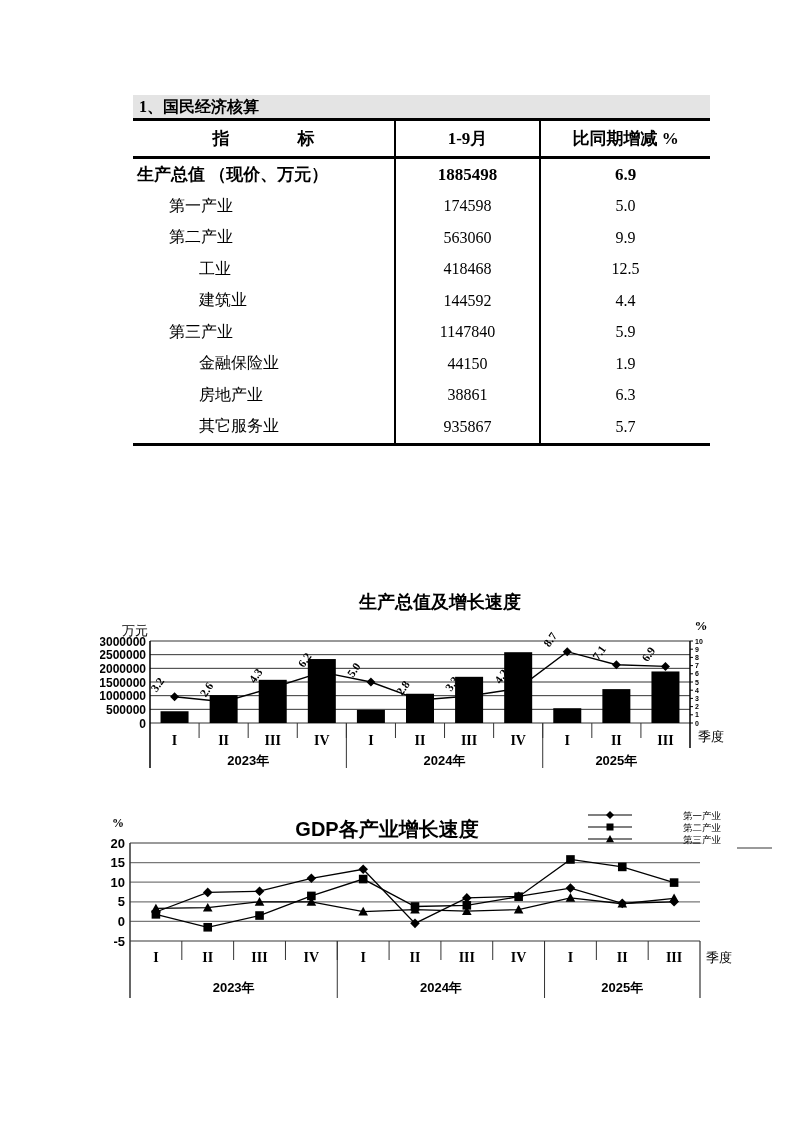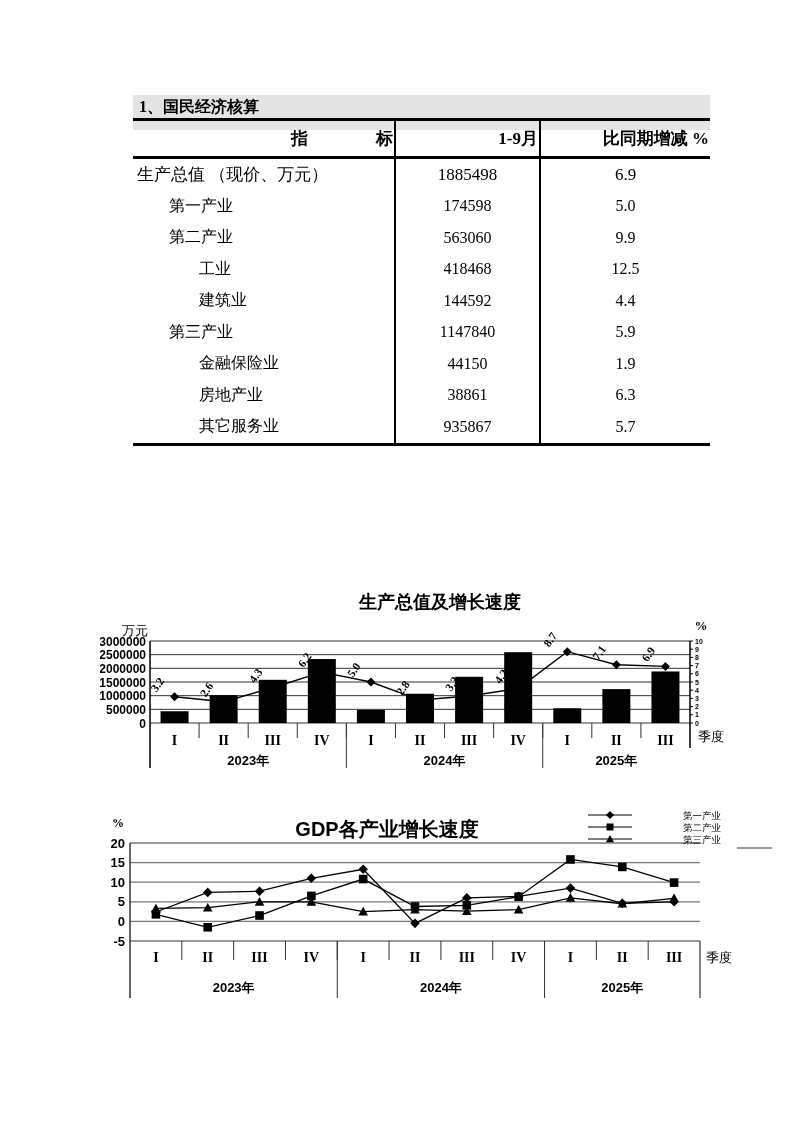--- a/index.html
+++ b/index.html
@@ -1,27 +1,27 @@
 <!DOCTYPE html>
 <html><head>
 <meta charset="utf-8">
 <style>
   html,body{margin:0;padding:0;background:#fff;}
   .page{position:relative;width:793px;height:1122px;background:#ffffff;overflow:hidden;
         font-family:"Liberation Serif","DejaVu Serif",serif;color:#000;}
-  .section-band{position:absolute;left:133px;top:95px;width:571px;height:35px;
+  .section-band{position:absolute;left:133px;top:95px;width:571px;height:23px;
         background:#e4e4e4;font-weight:bold;font-size:16px;line-height:23px;padding-left:6px;}
   .stats-table{position:absolute;left:133px;top:118px;width:577px;border-collapse:collapse;
         table-layout:fixed;border-top:3px solid #000;border-bottom:3px solid #000;}
   .stats-table col.c1{width:262px;} .stats-table col.c2{width:145px;} .stats-table col.c3{width:170px;}
-  .stats-table th{font-size:17px;font-weight:bold;height:33px;border-bottom:3px solid #000;text-align:right;}
+  .stats-table th{font-size:17px;font-weight:bold;height:33px;border-bottom:3px solid #000;text-align:center;}
   .stats-table td{font-size:16px;height:31.5px;text-align:center;vertical-align:middle;padding:0;}
   .stats-table th.v,.stats-table td.v{border-right:2px solid #000;}
   .stats-table td.ind{text-align:left;}
-  .stats-table tr.bold-row td{font-weight:normal;font-size:17px;}
+  .stats-table tr.bold-row td{font-weight:bold;font-size:17px;}
   .ind.pad0{padding-left:4px;} .ind.pad1{padding-left:36px;} .ind.pad2{padding-left:66px;}
   .chart{position:absolute;}
   #chart1{left:100px;top:588px;width:662px;height:200px;}
   #chart2{left:100px;top:798px;width:690px;height:212px;}
   svg text{fill:#000;}
   .serif{font-family:"Liberation Serif","DejaVu Serif",serif;}
   .sans{font-family:"Liberation Sans","DejaVu Sans",sans-serif;}
 </style>
 </head>
 <body>

